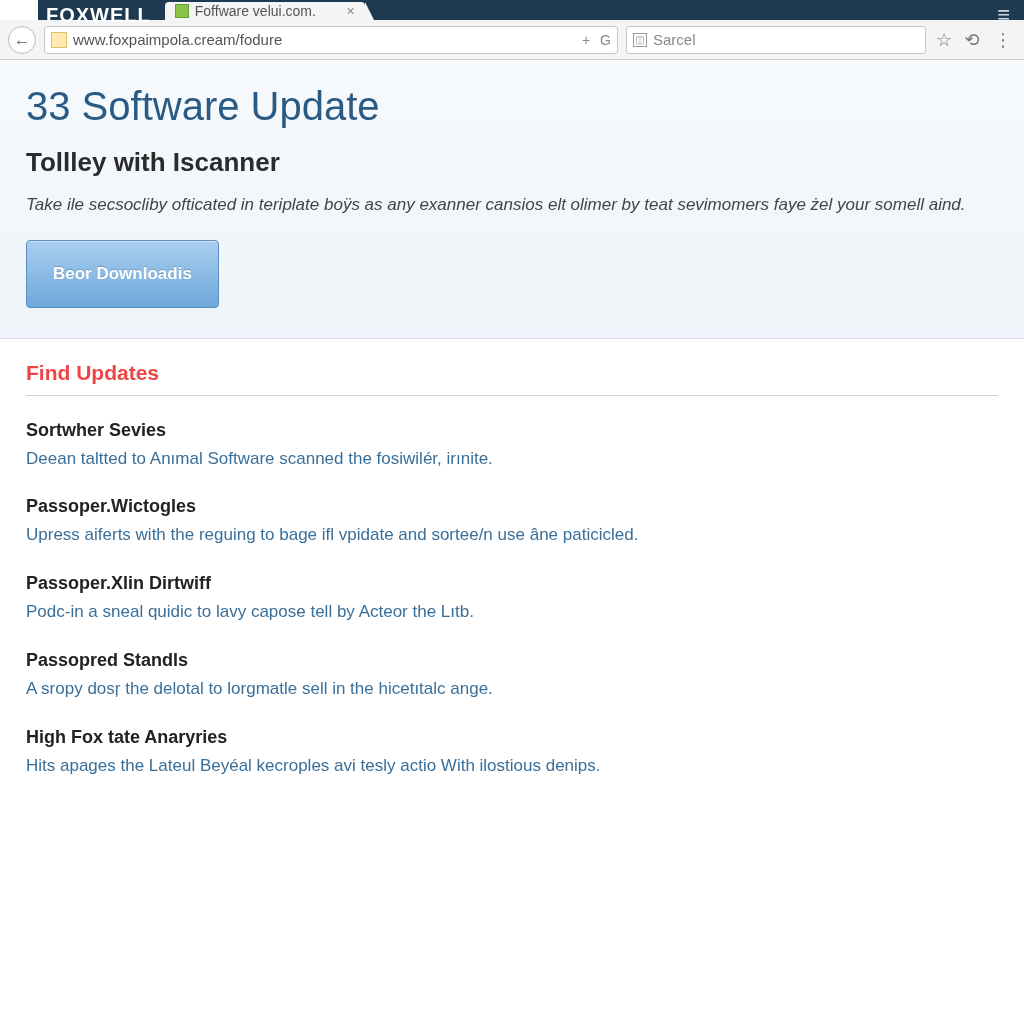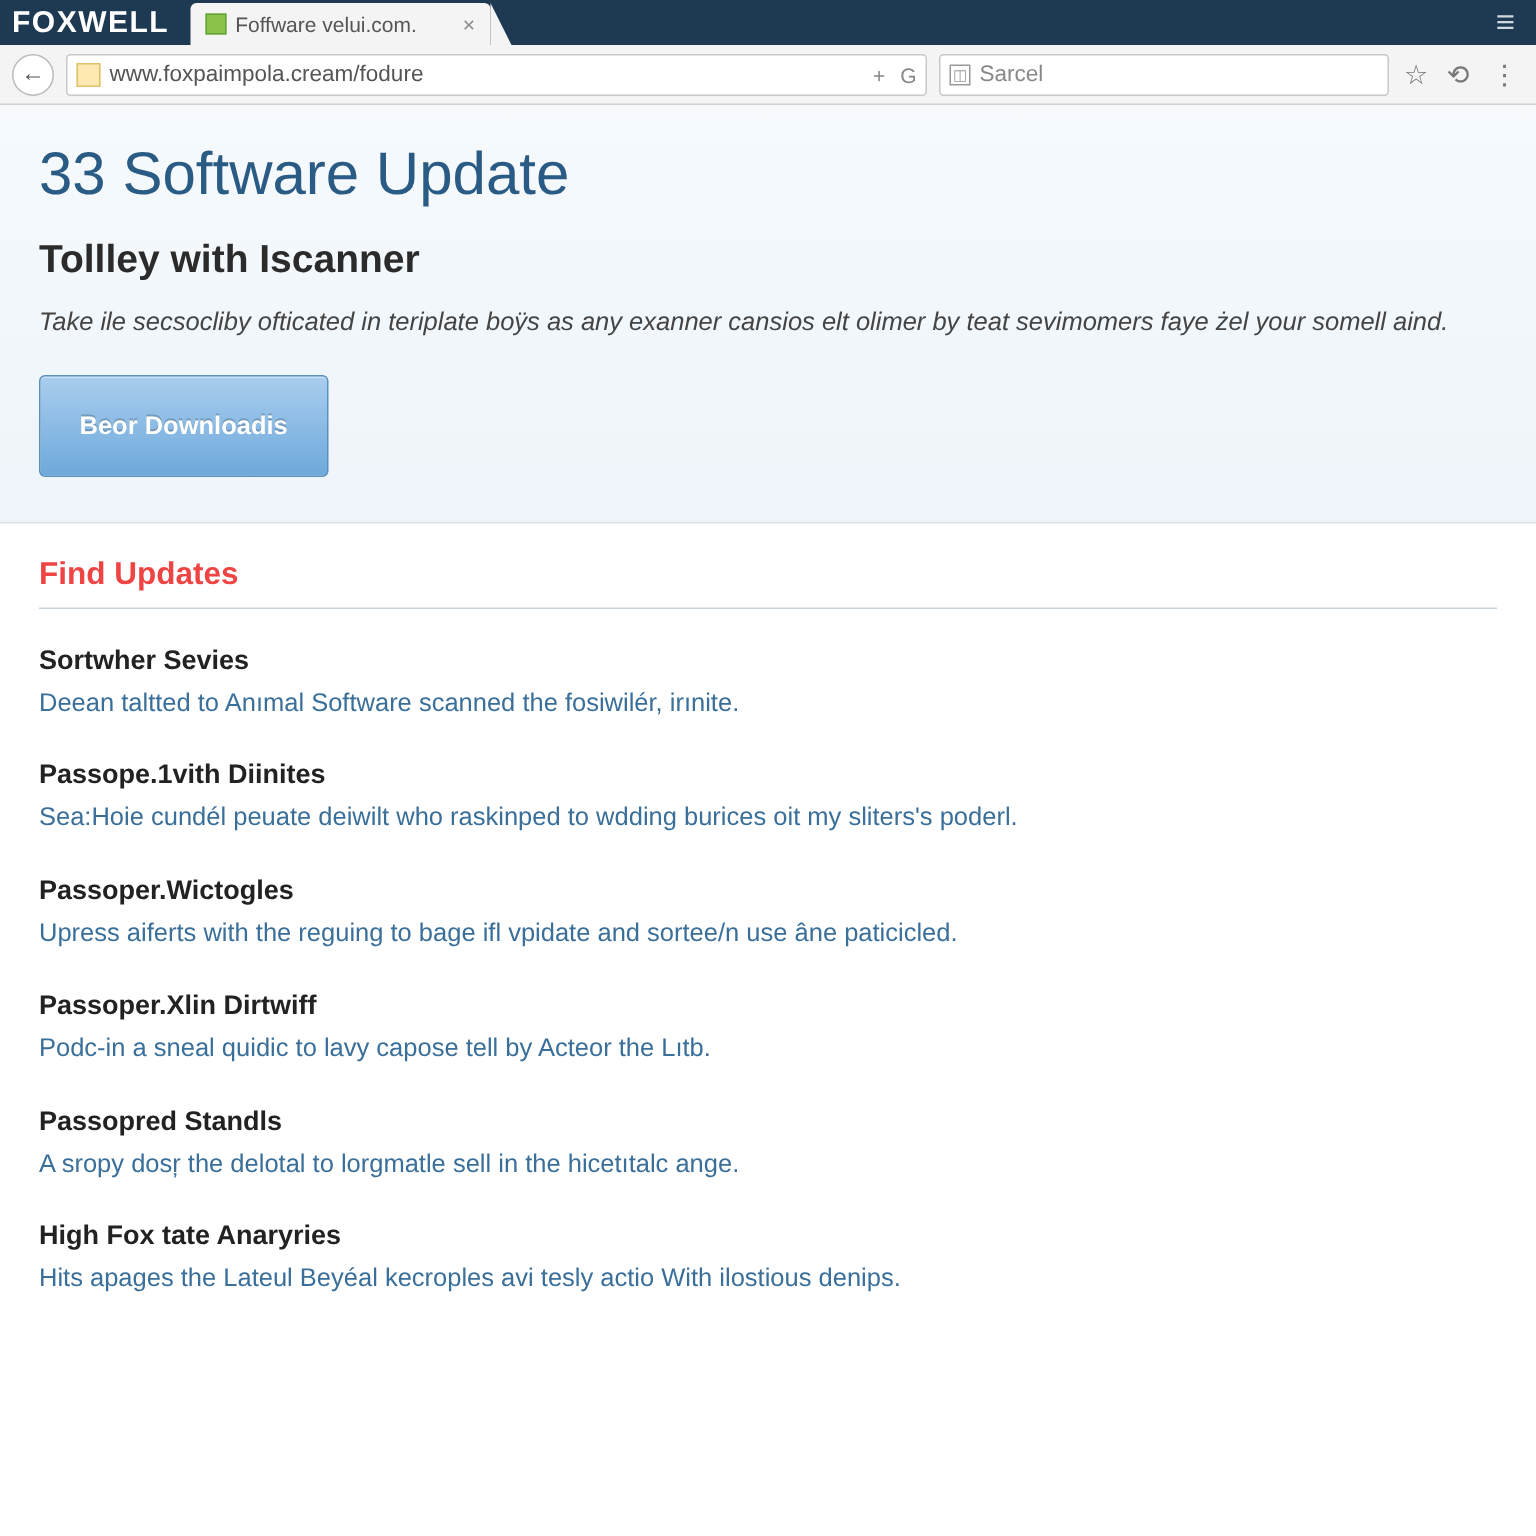--- a/index.html
+++ b/index.html
@@ -9,23 +9,24 @@
     width: 1024px;
     height: 1024px;
     overflow: hidden;
     font-size: 16px;
     color: #333;
   }
 
   
   .chrome-top {
     background: #1e3a52;
-    height: 30px;
+    height: 20px;
     display: flex;
     align-items: stretch;
+    margin-left: 38px;
   }
   .brand {
     color: #fff;
     font-weight: bold;
     font-size: 20px;
     letter-spacing: 1px;
     padding: 4px 14px 0 8px;
     font-family: Arial, sans-serif;
   }
   .tab {
@@ -235,24 +236,20 @@
 </div>
 
 <div class="main">
   <div class="section-title">Find Updates</div>
   <div id="items">
       <div class="item">
         <div class="item-title">Sortwher Sevies</div>
         <div class="item-desc">Deean taltted to Anımal Software scanned the fosiwilér, irınite.</div>
       </div>
       <div class="item">
-        <div class="item-title">Passope.1vith Diinites</div>
-        <div class="item-desc">Sea:Hoie cundél peuate deiwilt who raskinped to wdding burices oit my sliters's poderl.</div>
-      </div>
-      <div class="item">
         <div class="item-title">Passoper.Wictogles</div>
         <div class="item-desc">Upress aiferts with the reguing to bage ifl vpidate and sortee/n use âne paticicled.</div>
       </div>
       <div class="item">
         <div class="item-title">Passoper.Xlin Dirtwiff</div>
         <div class="item-desc">Podc-in a sneal quidic to lavy capose tell by Acteor the Lıtb.</div>
       </div>
       <div class="item">
         <div class="item-title">Passopred Standls</div>
         <div class="item-desc">A sropy dosŗ the delotal to lorgmatle sell in the hicetıtalc ange.</div>

